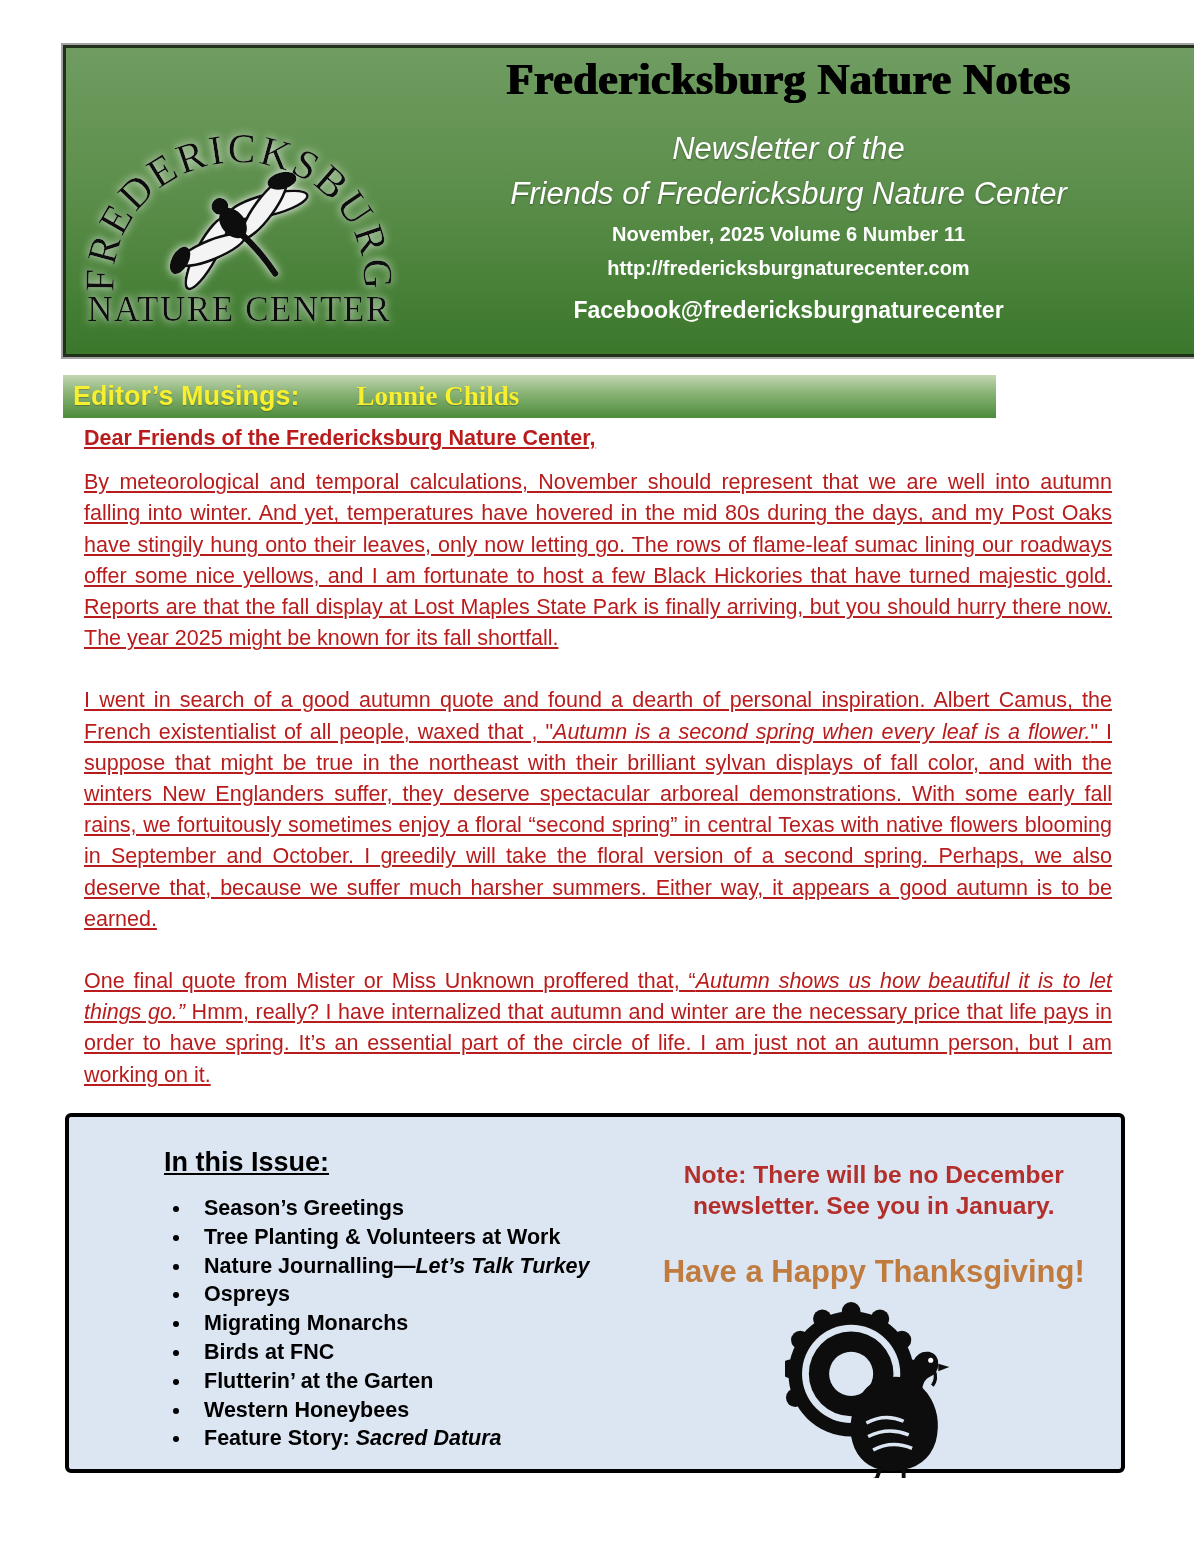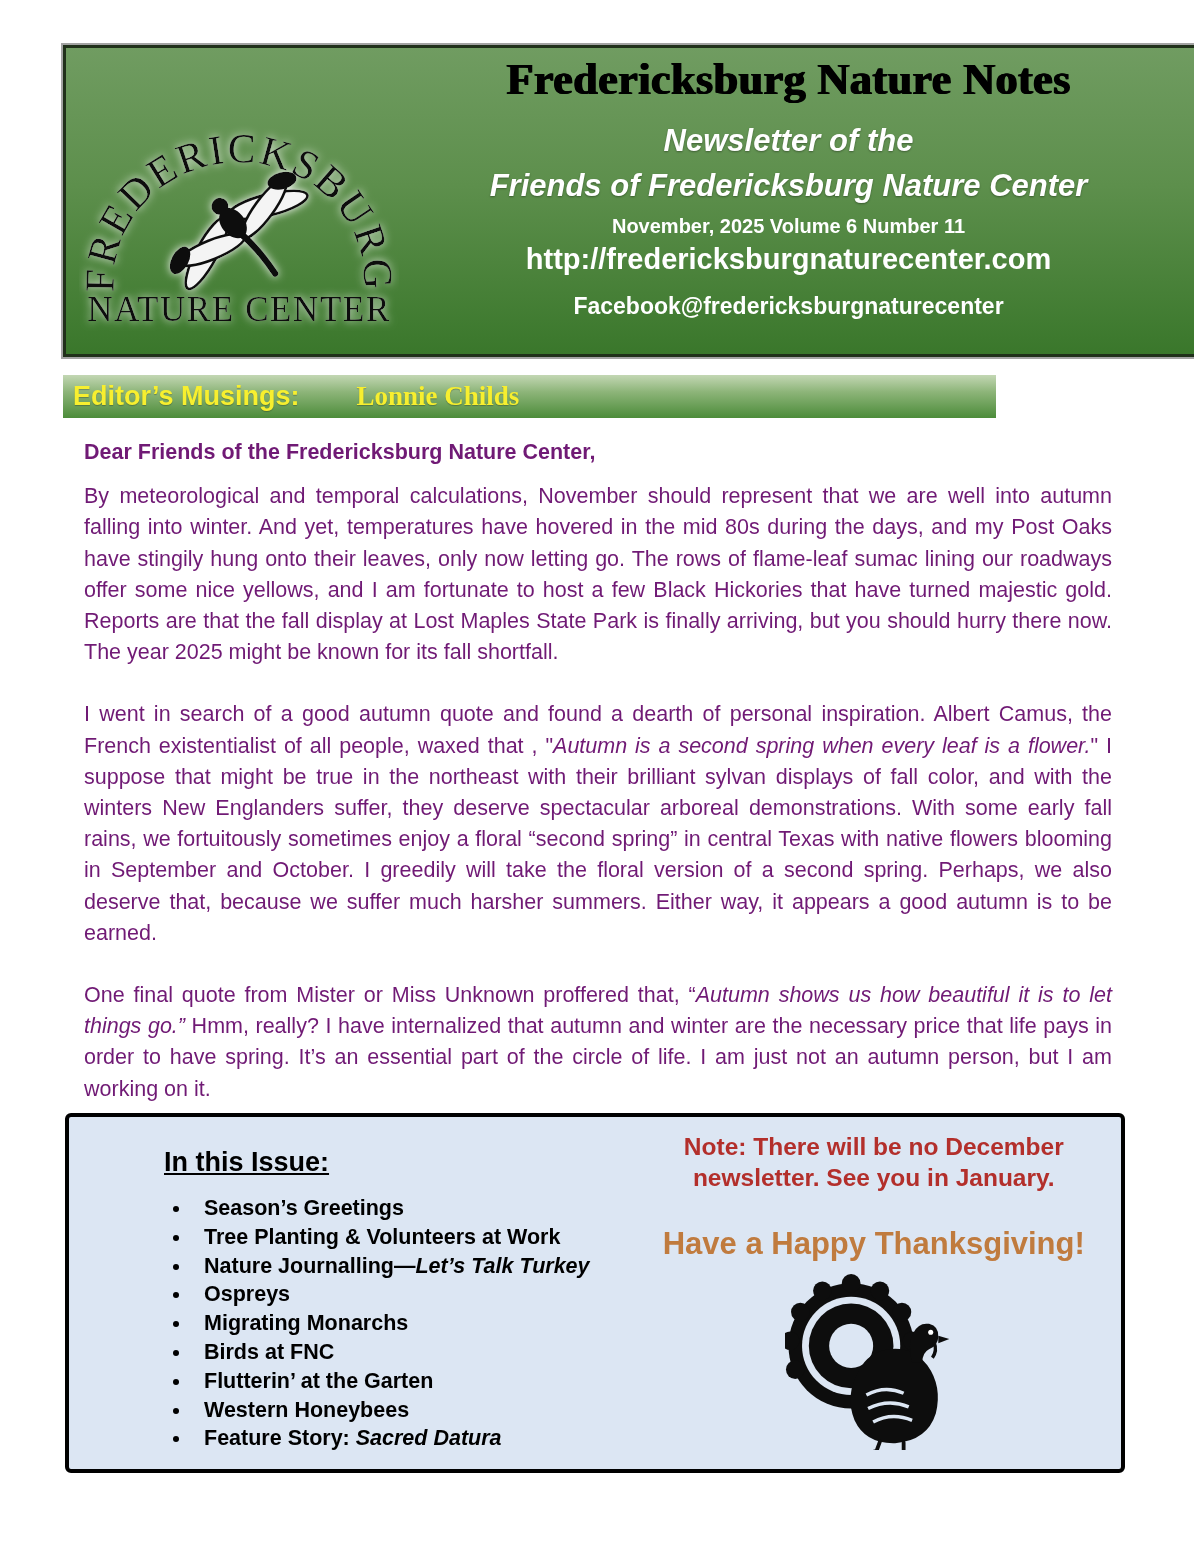--- a/index.html
+++ b/index.html
@@ -16,61 +16,61 @@
     background:linear-gradient(to bottom,#709c61 0%,#5d8f4c 45%,#3a772b 100%);
     display:flex;overflow:hidden;
   }
   .logo-wrap{width:345px;display:flex;align-items:center;justify-content:center;}
   .header-text{flex:1;text-align:center;color:#fff;padding:4px 30px 0 0;}
   .masthead-title{
     font-family:"Liberation Serif", serif;font-weight:900;font-size:44px;color:#000;
     text-shadow:1.1px 0 #000, -0.6px 0 #000;letter-spacing:0.5px;margin-top:2px;
   }
   .subtitle{
-    font-weight:bold;font-style:italic;font-size:31px;line-height:45px;margin-top:13px;
+    font-weight:normal;font-style:italic;font-size:31px;line-height:45px;margin-top:21px;
     text-shadow:0 1px 2px rgba(0,0,0,.35);
   }
   .issue-line{font-weight:bold;font-size:20px;margin-top:7px;}
-  .site-line{font-weight:bold;font-size:29px;margin-top:5px;}
+  .site-line{font-weight:bold;font-size:20px;margin-top:11px;}
   .facebook-line{font-weight:bold;font-size:23px;margin-top:17px;}
 
   
   .section-bar{
     position:absolute;left:63px;top:375px;width:933px;height:43px;box-sizing:border-box;
     background:linear-gradient(to bottom,#c3d7b4 0%,#8cb478 40%,#4c8c3a 100%);
     display:flex;align-items:center;padding-left:10px;
     font-weight:bold;font-size:27px;color:#f7ef2f;
     text-shadow:0 1px 1px rgba(0,0,0,.25);
   }
   .section-author{margin-left:57px;font-family:Liberation Serif, serif;}
 
   
   .main-text{
-    position:absolute;left:84px;top:437px;width:1028px;
-    font-size:21.5px;line-height:31.2px;color:#701a75;
+    position:absolute;left:84px;top:423px;width:1028px;
+    font-size:21.5px;line-height:31.2px;color:#b91c1c;text-decoration:underline;
   }
   .greeting{font-weight:bold;margin:0 0 13px 0;}
   .main-text p.para{margin:0 0 31px 0;text-align:justify;}
   .signoff{font-weight:bold;font-size:22px;margin:0 0 2px 638px;white-space:nowrap;}
   .signature{
     font-family:"DejaVu Serif", serif;font-style:italic;font-weight:bold;
     font-size:37px;letter-spacing:2px;margin-left:641px;transform:skewX(-6deg);
     display:inline-block;
   }
 
   
   .note-box{
     position:absolute;left:65px;top:1113px;width:1060px;height:360px;box-sizing:border-box;
     background:#dce6f3;border:4px solid #000;border-radius:6px;display:flex;
   }
   .issue-col{width:53%;box-sizing:border-box;padding:30px 0 0 95px;}
   .issue-heading{font-size:27px;font-weight:bold;text-decoration:underline;color:#000;}
   ul.issue-list{margin:16px 0 0 6px;padding-left:22px;}
   ul.issue-list li{font-size:21.5px;font-weight:bold;line-height:28.8px;padding-left:12px;color:#000000;}
-  .note-col{flex:1;text-align:center;padding-top:14px;box-sizing:border-box;}
+  .note-col{flex:1;text-align:center;padding-top:42px;box-sizing:border-box;}
   .note-text{
     color:#b32f2b;font-weight:bold;font-size:24.5px;line-height:31px;
     max-width:470px;margin:0 auto;
   }
   .thanksgiving{color:#c07b3e;font-weight:bold;font-size:31px;margin-top:33px;}
   .turkey-wrap{margin-top:6px;height:182px;display:flex;justify-content:center;}
 </style>
 </head>
 <body>
 

